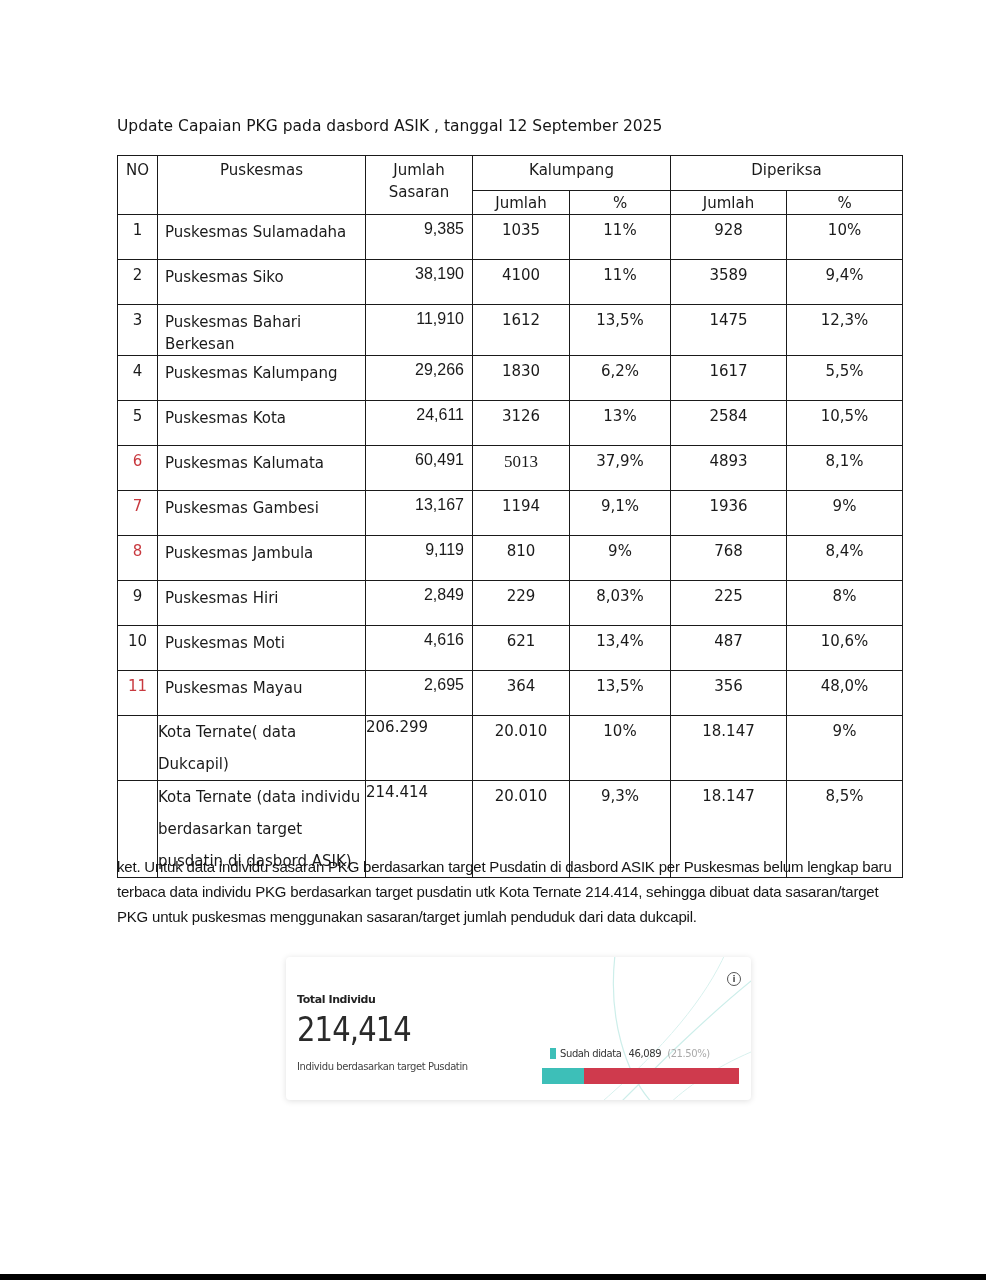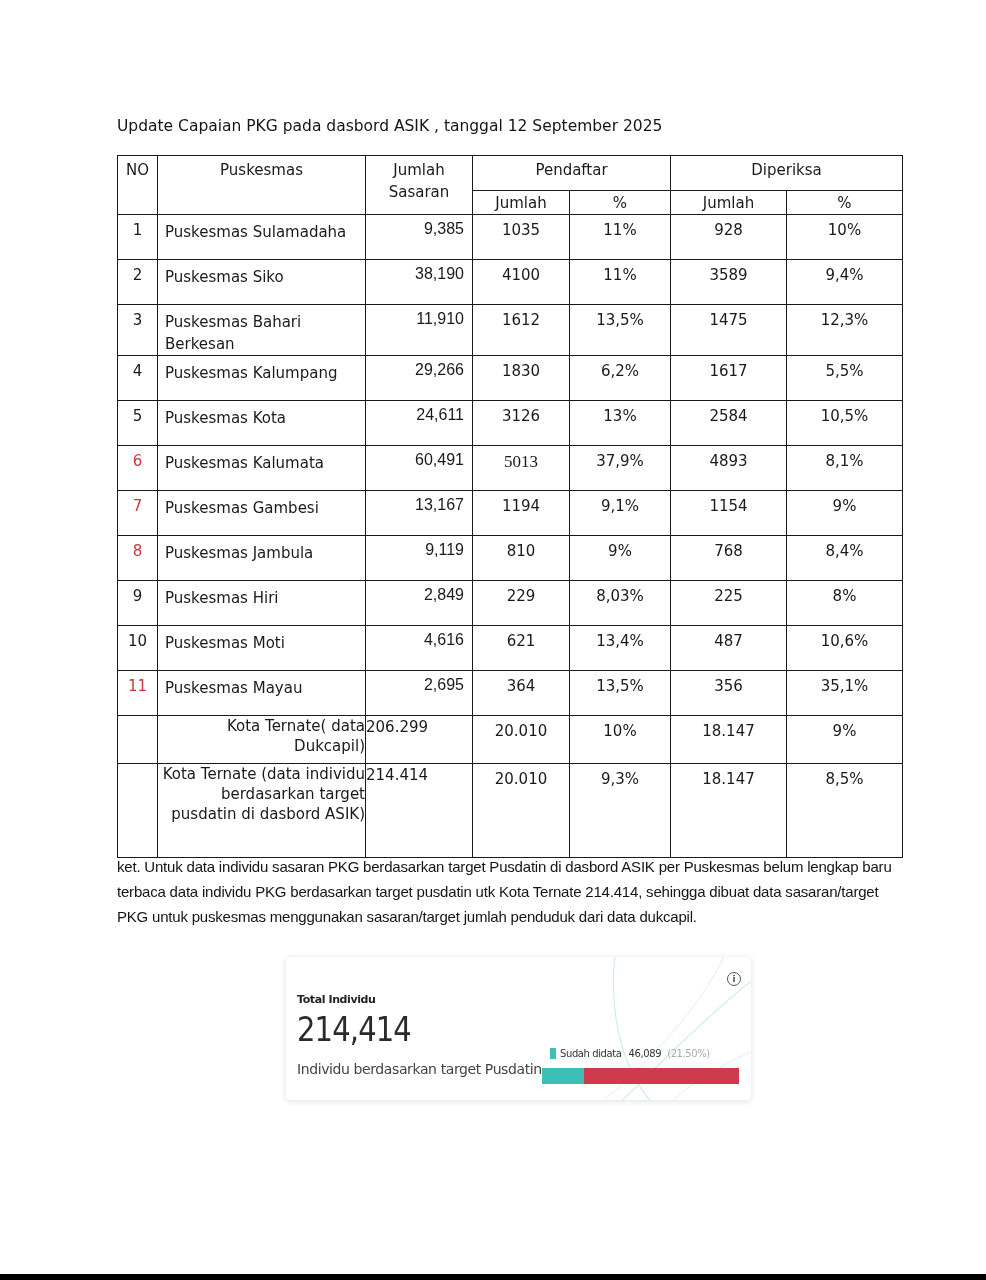--- a/index.html
+++ b/index.html
@@ -20,37 +20,37 @@
     border: 1.6px solid #1a1a1a; padding: 0; font-weight: normal; vertical-align: top;
   }
   table.pkg th { text-align: center; padding-top: 3px; line-height: 22px; }
   .c-no { text-align: center; padding-top: 6px !important; }
   .c-name { padding-left: 7px !important; padding-top: 6px !important; line-height: 22px; text-align: left; }
   .c-sas { text-align: right; padding-right: 8px !important; padding-top: 5px !important; font-weight: bold; font-family: "Liberation Sans", sans-serif; font-size: 16px; }
   .c-num { text-align: center; padding-top: 6px !important; }
   tr.data-row td { height: 38px; }
   .red { color: #c8393f; }
   .serif { font-family: "Liberation Serif", serif; font-size: 17px; margin-top: 12px; }
-  .tot-name { text-align: right; line-height: 20px; padding-top: 0px !important; }
+  .tot-name { text-align: left; line-height: 32px; padding-top: 0px !important; }
   .tot-sas { text-align: left; padding-top: 2px !important; }
   .bold { font-weight: bold; }
   .note {
     position: absolute; left: 117px; top: 854px; width: 780px;
     font-family: "Liberation Sans", sans-serif; font-size: 15px; line-height: 25px; color: #151515;
     letter-spacing: -0.2px;
   }
   .card {
     position: absolute; left: 286px; top: 957px; width: 465px; height: 143px;
     background: #fff; border-radius: 4px; box-shadow: 0 1px 6px rgba(0,0,0,0.13);
     overflow: hidden; font-family: "DejaVu Sans", sans-serif;
   }
   .card svg.deco { position: absolute; left: 0; top: 0; }
   .card-title { position: absolute; left: 11px; top: 16px; font-size: 11px; font-weight: bold; color: #222; letter-spacing: -0.4px; margin-top: 20px; }
   .card-value { position: absolute; left: 11px; top: 53px; font-size: 33px; color: #2a2a2a; letter-spacing: -1px; transform: scaleX(0.88); transform-origin: left; }
-  .card-sub { position: absolute; left: 11px; top: 104px; font-size: 14px; color: #444; letter-spacing: -0.4px; }
+  .card-sub { position: absolute; left: 11px; top: 104px; font-size: 10px; color: #444; letter-spacing: -0.4px; }
   .info-icon {
     position: absolute; left: 441px; top: 15px; width: 12px; height: 12px; border: 1.3px solid #555;
     border-radius: 50%; font-size: 9px; line-height: 12px; text-align: center; color: #555; font-weight: bold;
   }
   .legend { position: absolute; left: 264px; font-size: 10px; color: #333; letter-spacing: -0.4px; white-space: nowrap; margin-top: 28px; }
   .legend .sw { display: inline-block; width: 6px; height: 11px; vertical-align: -2px; margin-right: 4px; }
   .legend .pct { color: #aaa; margin-left: 6px; }
   .legend .cnt { margin-left: 7px; }
   .bar { position: absolute; left: 256px; top: 111px; width: 197px; height: 16px; display: flex; }
   .bar div { height: 100%; }
@@ -69,21 +69,21 @@
     <col style="width:97px">
       <col style="width:101px">
       <col style="width:116px">
       <col style="width:116px">
   </colgroup>
   <thead>
     <tr style="height:35px">
       <th rowspan="2">NO</th>
       <th rowspan="2">Puskesmas</th>
       <th rowspan="2">Jumlah Sasaran</th>
-      <th colspan="2">Pendaftar</th>
+      <th colspan="2">Kalumpang</th>
       <th colspan="2">Diperiksa</th>
     </tr>
     <tr style="height:24px">
       <th style="padding-top:1px">Jumlah</th>
       <th style="padding-top:1px">%</th>
       <th style="padding-top:1px">Jumlah</th>
       <th style="padding-top:1px">%</th>
     </tr>
   </thead>
   <tbody id="tbody">
@@ -140,21 +140,21 @@
         <td class="c-num">37,9%</td>
         <td class="c-num">4893</td>
         <td class="c-num">8,1%</td>
       </tr>
       <tr class="data-row" style="height: 45px;">
         <td class="c-no red" style="color: rgb(200, 57, 63);">7</td>
         <td class="c-name">Puskesmas Gambesi</td>
         <td class="c-sas">13,167</td>
         <td class="c-num">1194</td>
         <td class="c-num">9,1%</td>
-        <td class="c-num">1154</td>
+        <td class="c-num">1936</td>
         <td class="c-num">9%</td>
       </tr>
       <tr class="data-row" style="height: 45px;">
         <td class="c-no red" style="color: rgb(200, 57, 63);">8</td>
         <td class="c-name">Puskesmas Jambula</td>
         <td class="c-sas">9,119</td>
         <td class="c-num">810</td>
         <td class="c-num">9%</td>
         <td class="c-num">768</td>
         <td class="c-num">8,4%</td>
@@ -177,21 +177,21 @@
         <td class="c-num">487</td>
         <td class="c-num">10,6%</td>
       </tr>
       <tr class="data-row" style="height: 45px;">
         <td class="c-no red" style="color: rgb(200, 57, 63);">11</td>
         <td class="c-name">Puskesmas Mayau</td>
         <td class="c-sas">2,695</td>
         <td class="c-num">364</td>
         <td class="c-num">13,5%</td>
         <td class="c-num">356</td>
-        <td class="c-num">35,1%</td>
+        <td class="c-num">48,0%</td>
       </tr>
       <tr style="height: 48px;">
         <td></td>
         <td class="tot-name">Kota Ternate( data Dukcapil)</td>
         <td class="tot-sas bold">206.299</td>
         <td class="c-num">20.010</td>
         <td class="c-num">10%</td>
         <td class="c-num">18.147</td>
         <td class="c-num">9%</td>
       </tr>

